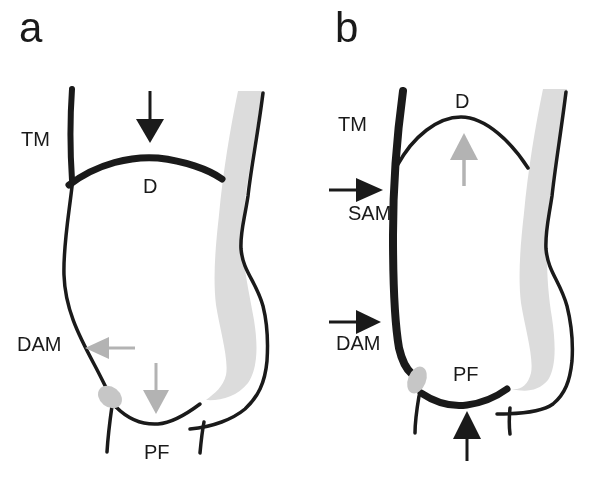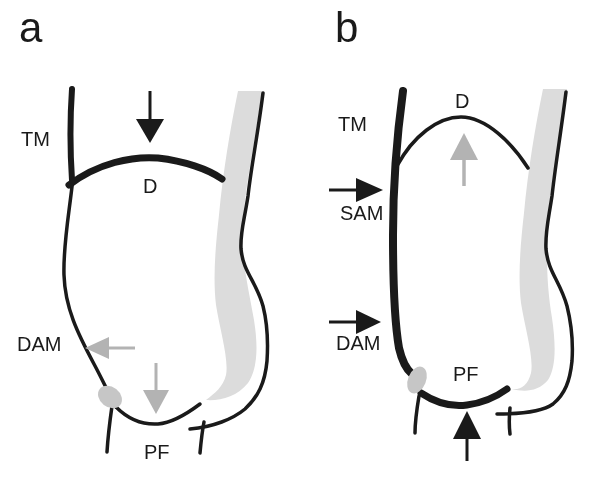--- a/index.html
+++ b/index.html
@@ -145,16 +145,16 @@
   <div class="lbl panel-letter" style="left:19px;top:7px;">a</div>
   <div class="lbl panel-letter" style="left:335px;top:7px;">b</div>
 
   <div class="lbl anno" style="left:21px;top:129px;">TM</div>
   <div class="lbl anno" style="left:143px;top:176px;">D</div>
   <div class="lbl anno" style="left:17px;top:334px;">DAM</div>
   <div class="lbl anno" style="left:144px;top:442px;">PF</div>
 
   <div class="lbl anno" style="left:338px;top:114px;">TM</div>
   <div class="lbl anno" style="left:455px;top:91px;">D</div>
-  <div class="lbl anno" style="left:340px;top:203px;">SAM</div>
+  <div class="lbl anno" style="left:348px;top:203px;">SAM</div>
   <div class="lbl anno" style="left:336px;top:333px;">DAM</div>
   <div class="lbl anno" style="left:453px;top:364px;">PF</div>
 </div>
 
 </body></html>

